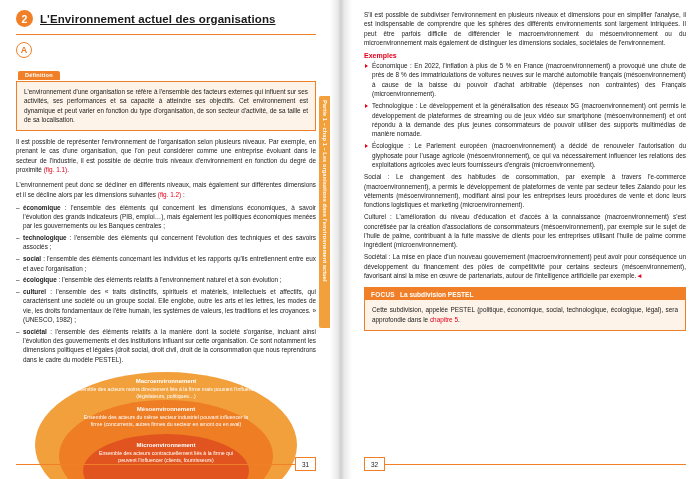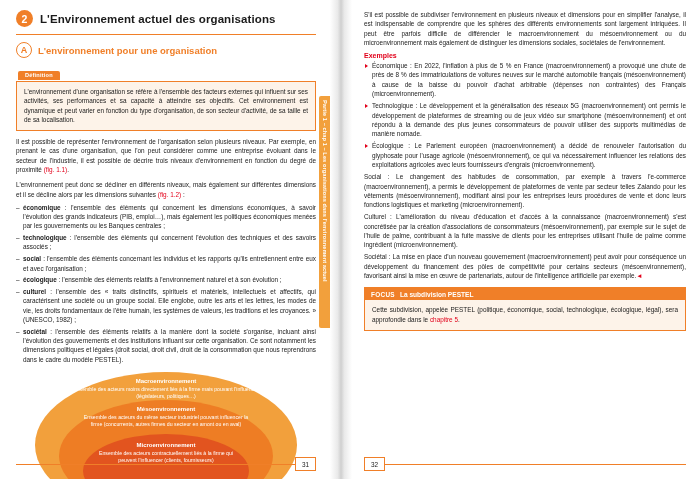--- a/index.html
+++ b/index.html
@@ -58,20 +58,21 @@
     display: flex;
     align-items: center;
     justify-content: center;
     flex: 0 0 auto;
   }
   .chap-title {
     font-size: 11.5px;
     font-weight: bold;
     color: #1b1b1b;
     letter-spacing: .1px;
+    text-decoration: underline;
   }
   .rule-orange {
     height: 1px;
     background: #f07f28;
     margin: 4px 0 7px 0;
   }
 
   
   .sec-head {
     display: flex;
@@ -349,21 +350,20 @@
   <div class="page page-left">
 
     <div class="chap-head">
       <div class="chap-num">2</div>
       <div class="chap-title">L'Environnement actuel des organisations</div>
     </div>
     <div class="rule-orange"></div>
 
     <div class="sec-head">
       <div class="sec-letter">A</div>
-      <div class="sec-title">L'environnement pour une organisation</div>
     </div>
 
     <div class="def-tab">Définition</div>
     <div class="def-box">
       <span>L'environnement d'une organisation se réfère à l'ensemble des facteurs externes qui influent sur ses activités, ses performances et sa capacité à atteindre ses objectifs. Cet environnement est dynamique et peut varier en fonction du type d'organisation, de son secteur d'activité, de sa taille et de sa localisation.</span>
     </div>
 
     <p class="body-txt">
       <span>Il est possible de représenter l'environnement de l'organisation selon plusieurs niveaux. Par exemple, en prenant le cas d'une organisation, que l'on peut considérer comme une entreprise évoluant dans le secteur de l'industrie, il est possible de décrire trois niveaux d'environnement en fonction du degré de proximité</span>
       <span class="lnk">(fig. 1.1)</span><span>.</span>

